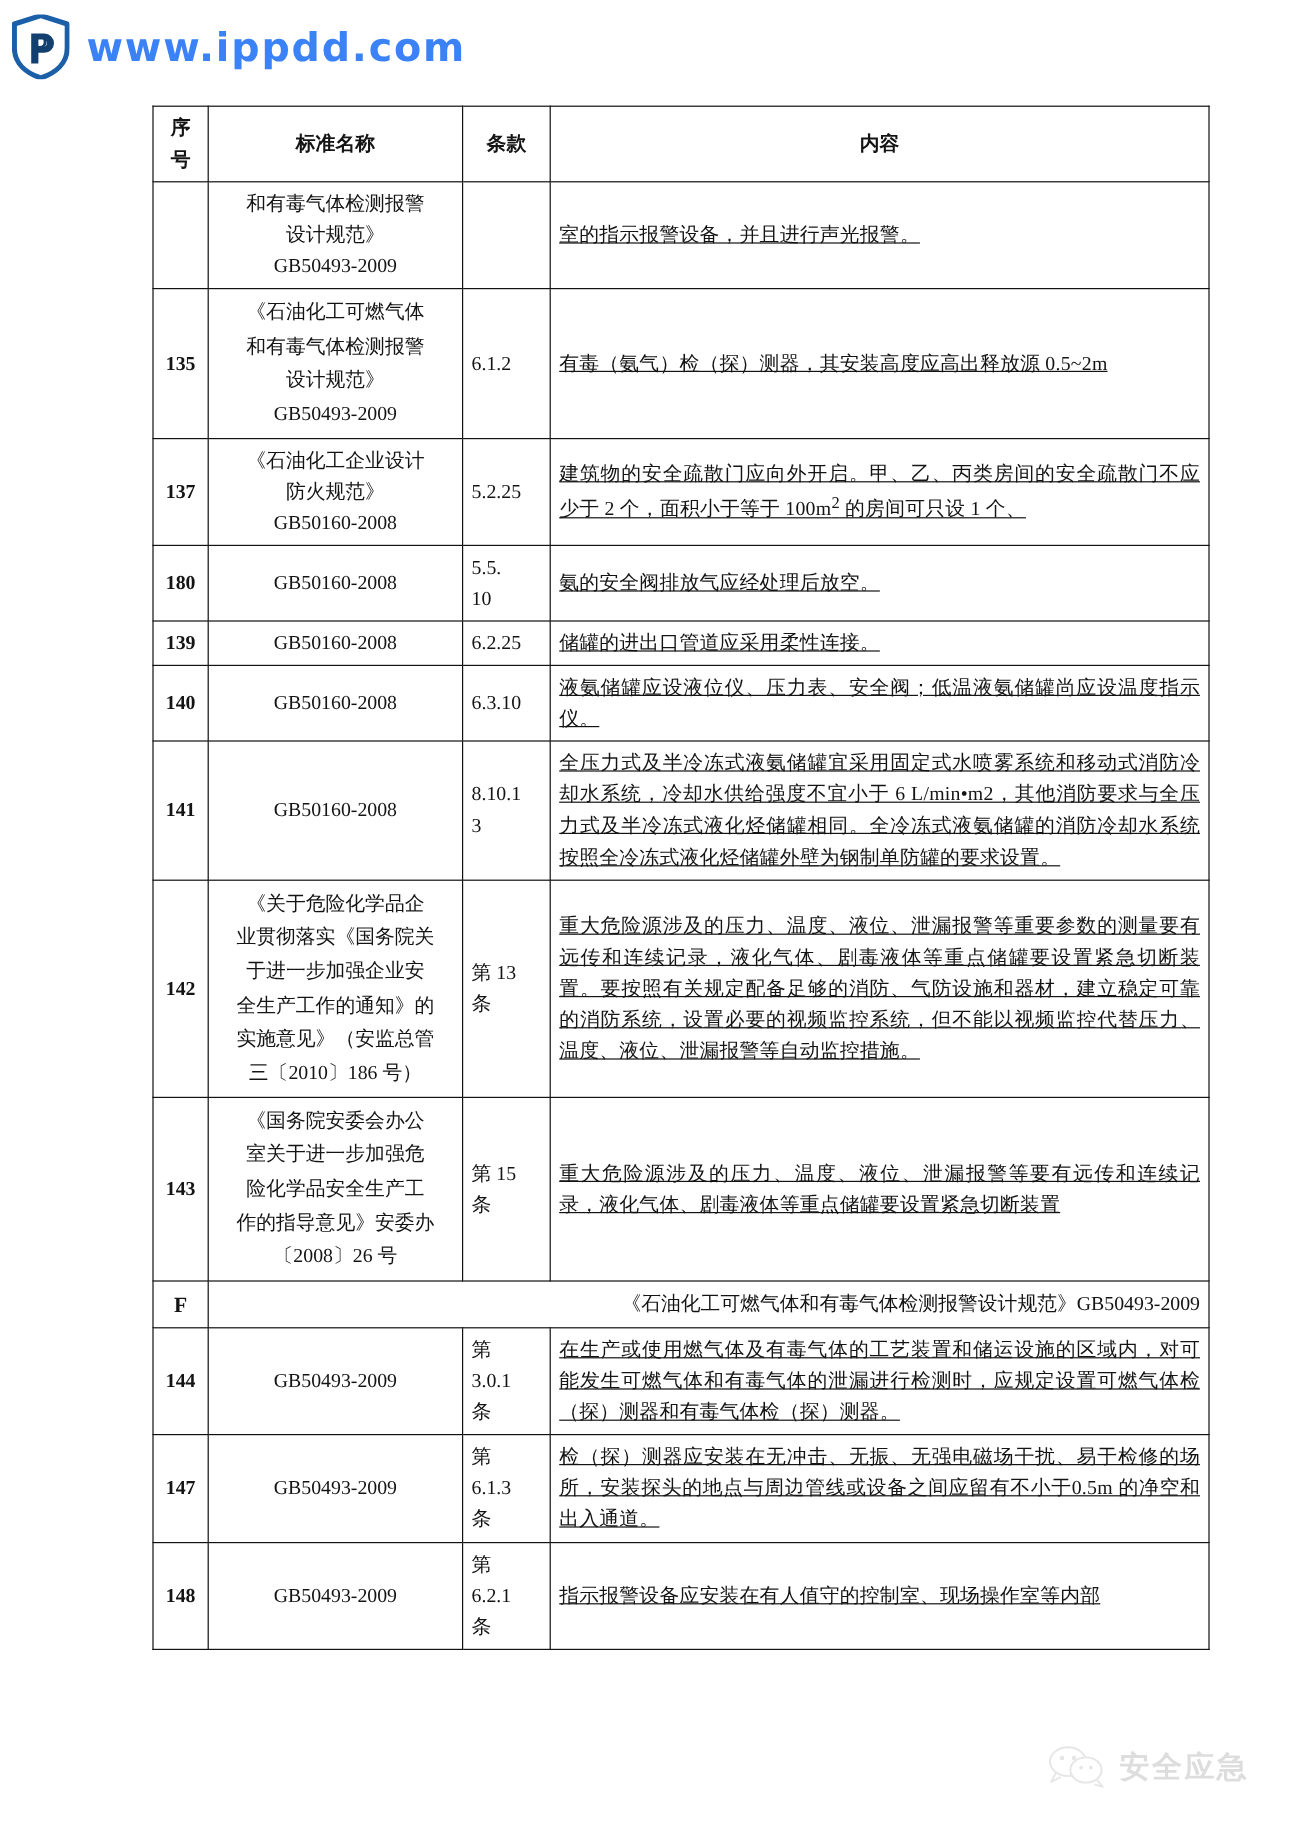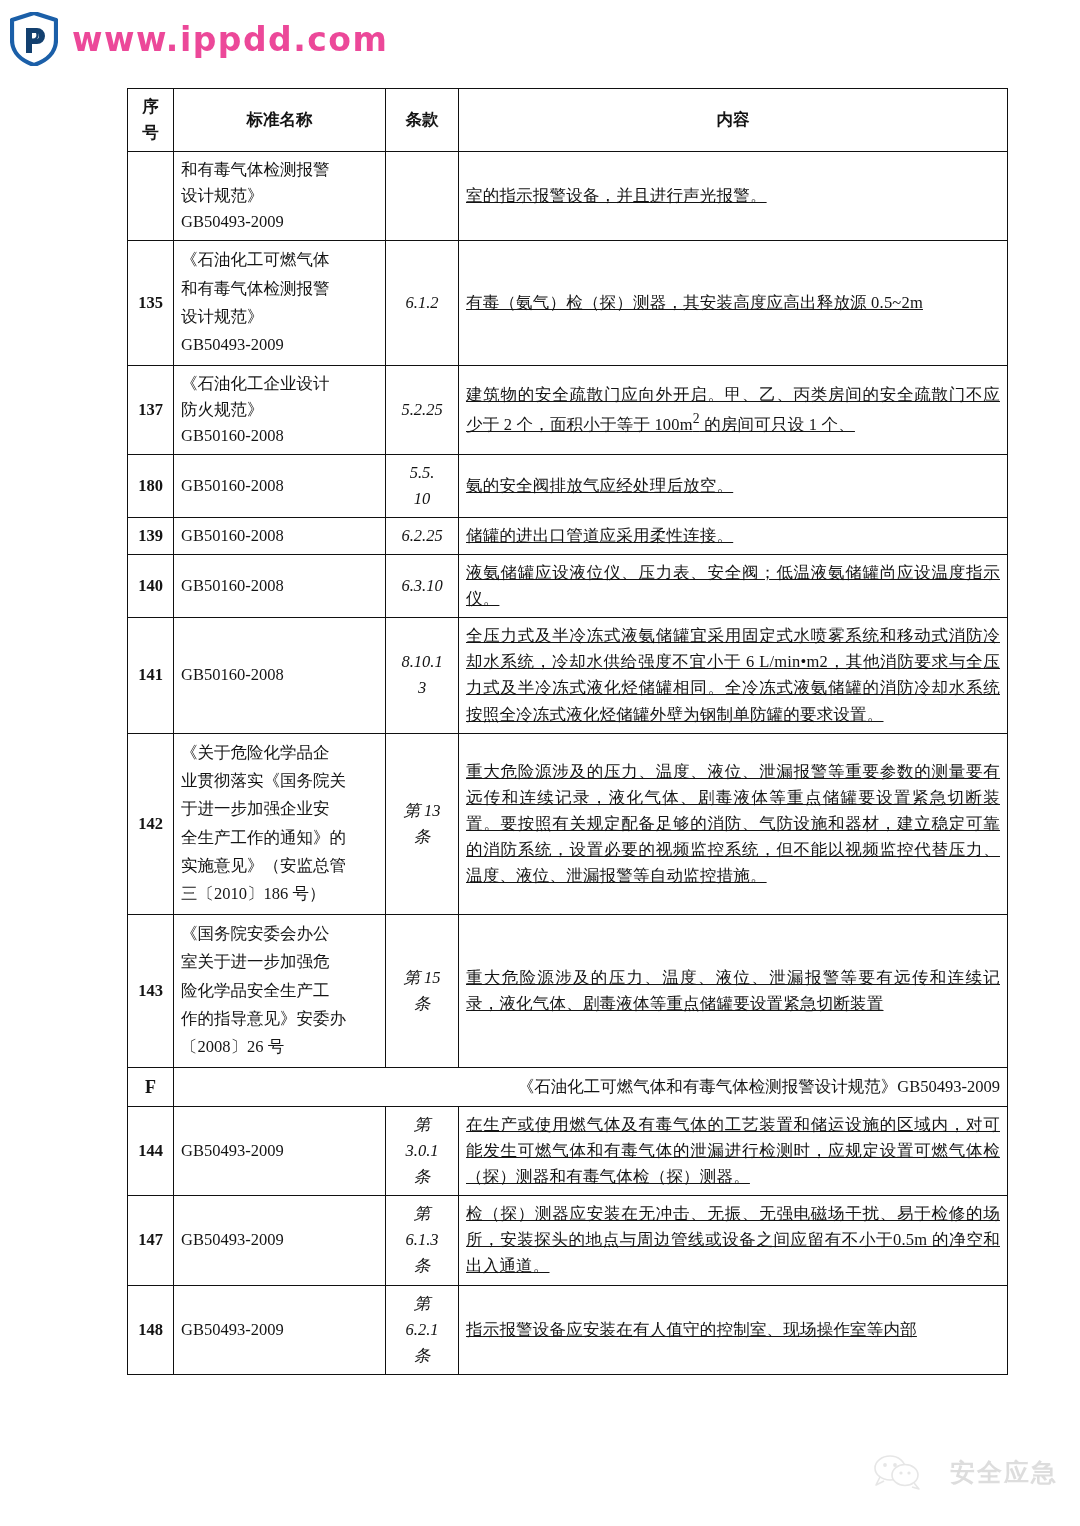--- a/index.html
+++ b/index.html
@@ -30,21 +30,21 @@
   .shield-logo {
     width: 48px;
     height: 54px;
     display: block;
   }
   .site-url {
     font-family: "DejaVu Sans", sans-serif;
     font-size: 33px;
     font-weight: 700;
     letter-spacing: 1.5px;
-    color: #ec4899;
+    color: #3b82f6;
     white-space: nowrap;
   }
 
   
   .doc-table-wrap {
     position: absolute;
     left: 127px;
     top: 88px;
     width: 880px;
   }
@@ -82,29 +82,28 @@
     padding: 8px 2px;
   }
 
   td.seq {
     text-align: center;
     font-weight: 700;
     font-size: 18px;
     font-family: "Liberation Serif", "DejaVu Serif", serif;
   }
   td.name {
+    text-align: center;
     font-size: 16.5px;
     line-height: 1.62;
   }
   td.name.tight { line-height: 1.72; }
   td.clause {
-    text-align: center;
     font-size: 16px;
     line-height: 1.5;
-    font-style: italic;
   }
   td.content {
     text-align: left;
     font-size: 16.5px;
     line-height: 1.68;
     letter-spacing: 0.2px;
   }
   td.content.just { text-align: justify; text-align-last: left; text-decoration: underline; }
   td.section-title {
     text-align: right;
@@ -118,21 +117,21 @@
 
   .nowrap-line { display: block; }
 
   
   .footer-mark {
     position: absolute;
     left: 872px;
     top: 1452px;
     display: flex;
     align-items: center;
-    gap: 26px;
+    gap: 9px;
     opacity: 0.33;
   }
   .wechat-glyph { width: 52px; height: 40px; display: block; }
   .footer-text {
     font-family: "DejaVu Sans", sans-serif;
     font-size: 25px;
     font-weight: 700;
     color: #9a9a9a;
     letter-spacing: 2px;
     white-space: nowrap;

